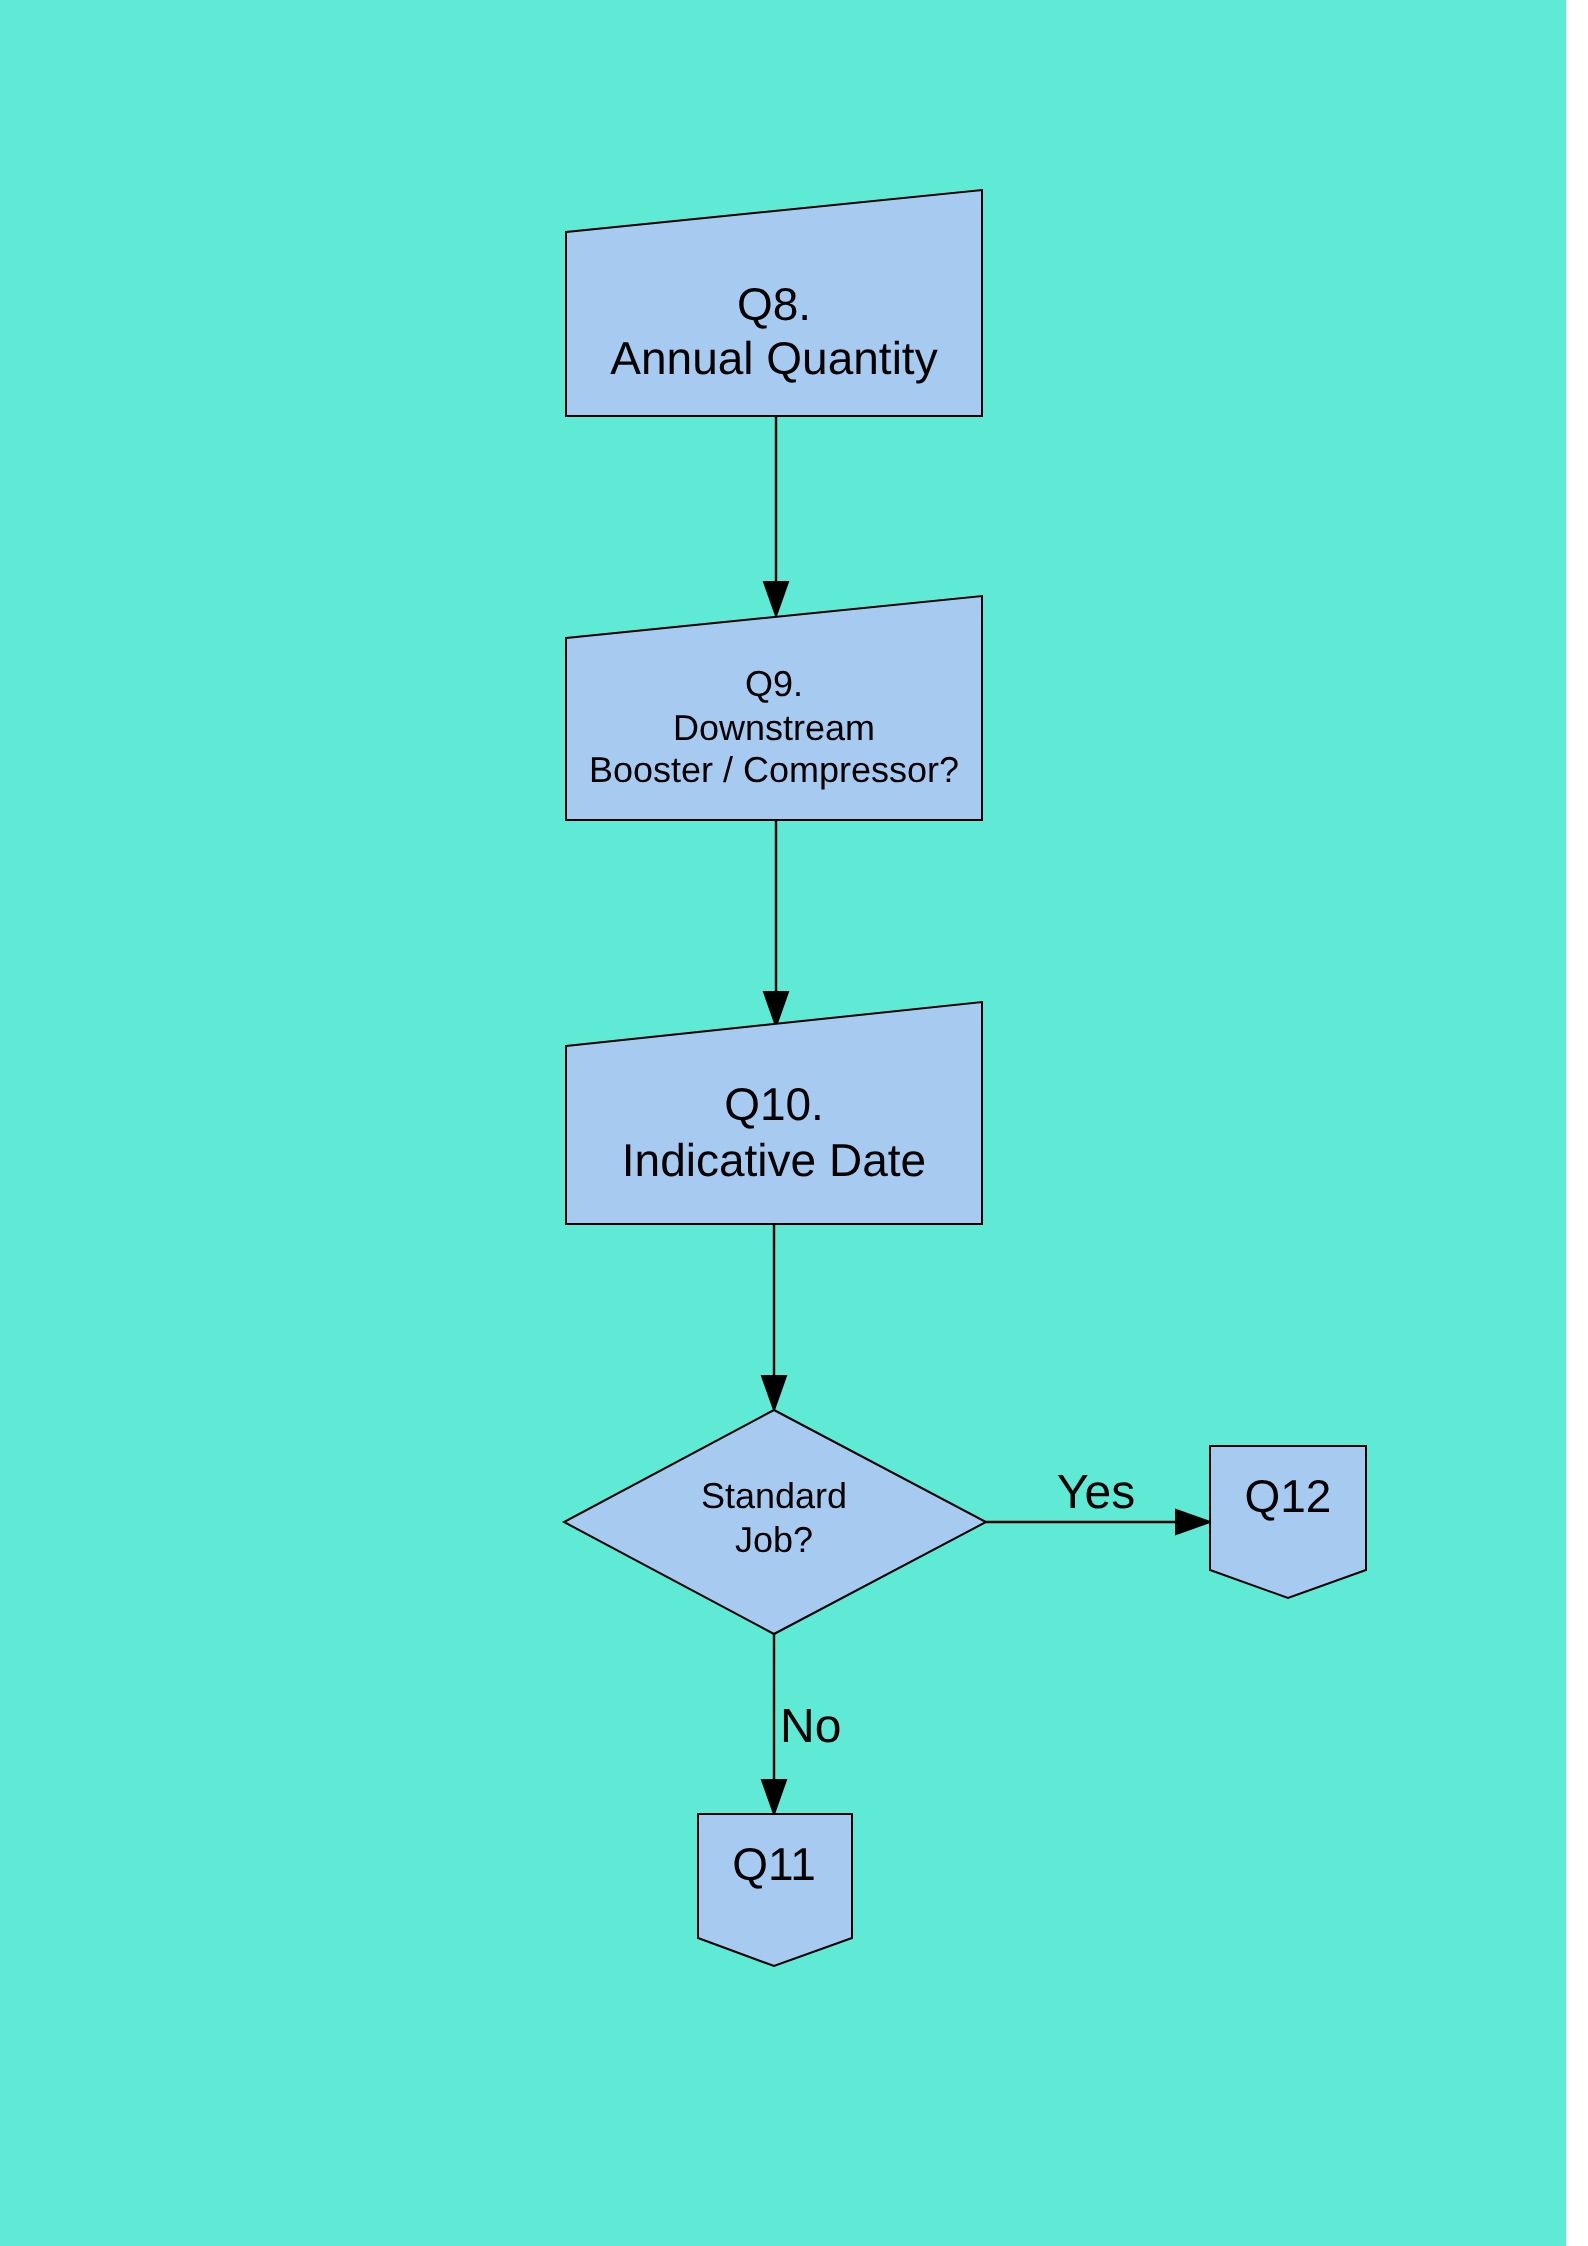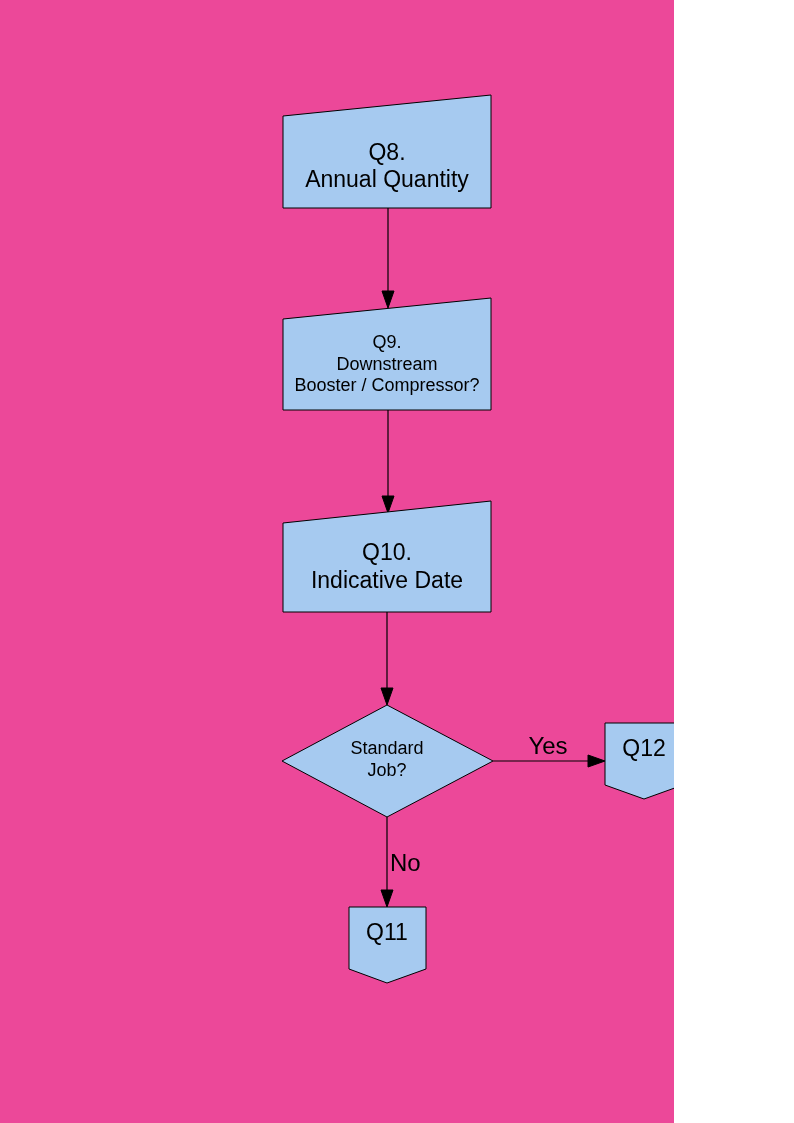--- a/index.html
+++ b/index.html
@@ -2,23 +2,23 @@
 <html><head>
 <meta charset="utf-8">
 <style>
   html, body {
     margin: 0;
     padding: 0;
     background: #ffffff;
   }
   .page {
     position: relative;
-    width: 674px;
+    width: 783px;
     height: 1123px;
-    background: #ec4899;
+    background: #5eead4;
     overflow: hidden;
   }
   svg { display: block; }
   .shape {
     stroke: #000000;
     stroke-width: 1;
   }
   .edge {
     stroke: #000000;
     stroke-width: 1.2;

